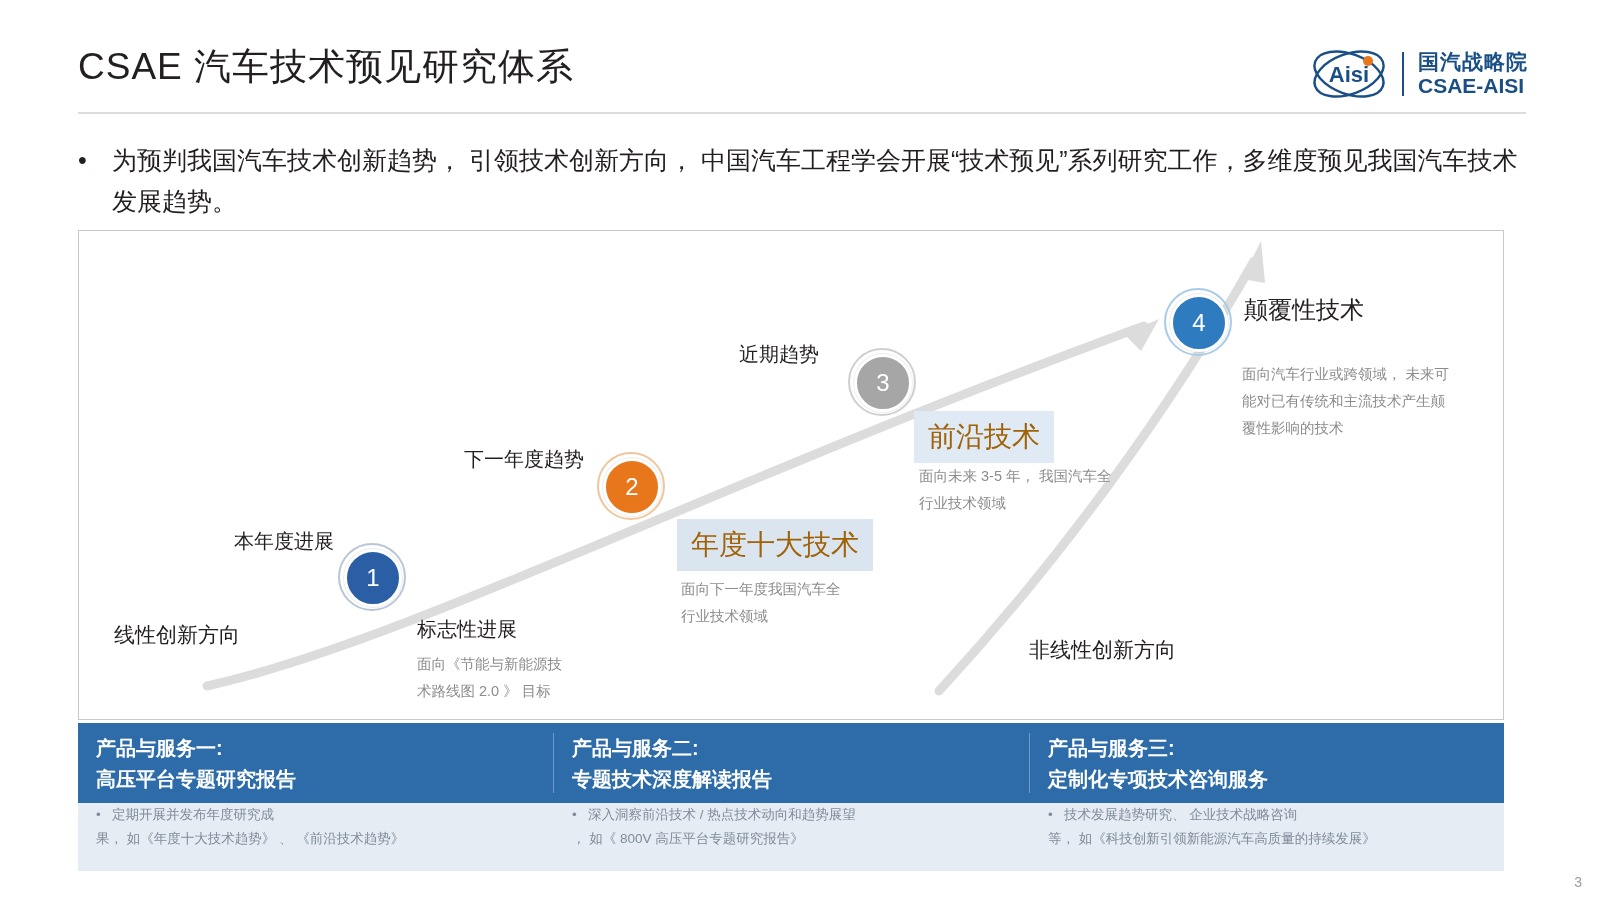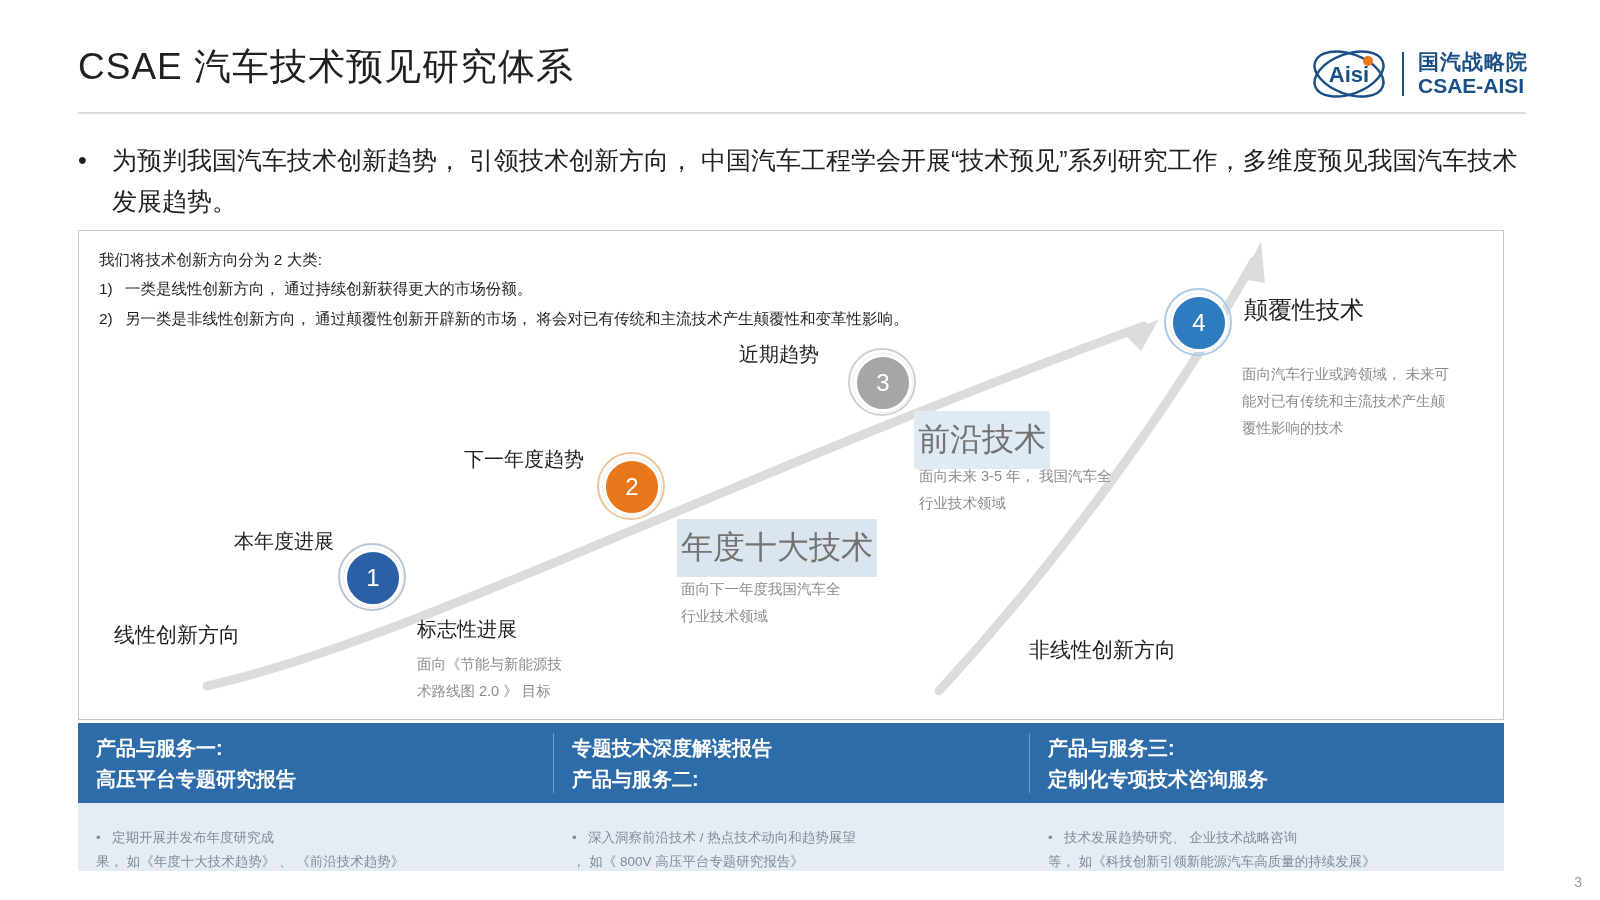--- a/index.html
+++ b/index.html
@@ -71,39 +71,39 @@
   .r1{left:259px;top:312px;width:64px;height:64px;}
   .r2{left:518px;top:221px;width:64px;height:64px;border-color:#efc69b;}
   .r3{left:769px;top:117px;width:64px;height:64px;border-color:#cfcfcf;}
   .r4{left:1085px;top:57px;width:64px;height:64px;border-color:#a8cce8;}
 
   .lbl{position:absolute;white-space:nowrap;}
   .lbl.head{font-size:20px;color:#231f20;}
   .lbl.small{font-size:14.5px;color:#8c8c8c;line-height:1.85;white-space:normal;}
   .lbl.dir{font-size:21px;color:#231f20;}
   .hl{
-    position:absolute;font-size:32px;color:#737373;padding:7px 4px;
+    position:absolute;font-size:28px;color:#a16207;padding:7px 14px;
     background:#dbe5f0;white-space:nowrap;
   }
   .hl.blue2{background:#dfeaf4;}
 
   
   .band{
     position:absolute;left:78px;top:723px;width:1426px;height:80px;
     background:#2d6ca8;box-sizing:border-box;color:#ffffff;
   }
   .band-col{position:absolute;top:0;height:104px;padding:10px 18px;box-sizing:border-box;}
   .band-col .bt{font-size:20px;font-weight:bold;line-height:1.55;}
   .band-sep{position:absolute;top:10px;width:1px;height:60px;background:#6f9bc6;}
 
   .band2{
     position:absolute;left:78px;top:803px;width:1426px;height:68px;
     background:#e6ecf4;box-sizing:border-box;color:#7a8a99;overflow:hidden;
   }
-  .band2-col{position:absolute;top:0;padding:23px 18px;box-sizing:border-box;}
+  .band2-col{position:absolute;top:0;padding:0 18px;box-sizing:border-box;}
   .band2-col .b2t{font-size:13.5px;line-height:1.75;color:#7f8c99;}
   .band2-col .b2t .dt{display:inline-block;width:16px;}
   .b2-faint{color:#aab6c2;}
 
   .page-num{position:absolute;right:18px;bottom:10px;font-size:14px;color:#9b9b9b;}
 </style>
 </head>
 <body>
 
 <div class="slide">
@@ -129,29 +129,20 @@
     </div>
   </div>
 
   <div class="bullet">
     <span class="dot">•</span>
     <span class="btext">为预判我国汽车技术创新趋势， 引领技术创新方向， 中国汽车工程学会开展“技术预见”系列研究工作，多维度预见我国汽车技术发展趋势。</span>
   </div>
 
   <div class="box">
 
-    <div class="note">
-      <div class="nrow">我们将技术创新方向分为 2 大类:</div>
-      <div class="nrow">
-        <span class="nidx">1)</span><span>一类是线性创新方向， 通过持续创新获得更大的市场份额。</span>
-      </div>
-      <div class="nrow">
-        <span class="nidx">2)</span><span>另一类是非线性创新方向， 通过颠覆性创新开辟新的市场， 将会对已有传统和主流技术产生颠覆性和变革性影响。</span>
-      </div>
-    </div>
 
     <svg class="diagram" viewBox="0 0 1426 490">
       <defs>
         <marker id="ah" markerWidth="10" markerHeight="10" refX="6" refY="4" orient="auto">
           <path d="M0,0 L8,4 L0,8 z" fill="#d6d6d6"></path>
         </marker>
       </defs>
 
       <path d="M128,455 C330,410 640,250 1065,95" stroke="#dcdcdc" stroke-width="9" fill="none" stroke-linecap="round"></path>
       <path d="M1045,103 L1080,88 L1062,120 Z" fill="#dcdcdc"></path>
@@ -203,22 +194,22 @@
     </div>
   </div>
 
   <div class="band">
     <div class="band-col" style="left:0;width:475px;">
       <div class="bt">产品与服务一:</div>
       <div class="bt">高压平台专题研究报告</div>
     </div>
     <div class="band-sep" style="left:475px;"></div>
     <div class="band-col" style="left:476px;width:475px;">
+      <div class="bt">产品与服务二:</div>
       <div class="bt">专题技术深度解读报告</div>
-      <div class="bt">产品与服务二:</div>
     </div>
     <div class="band-sep" style="left:951px;"></div>
     <div class="band-col" style="left:952px;width:474px;">
       <div class="bt">产品与服务三:</div>
       <div class="bt">定制化专项技术咨询服务</div>
     </div>
   </div>
 
   <div class="band2">
     <div class="band2-col" style="left:0;width:475px;">

